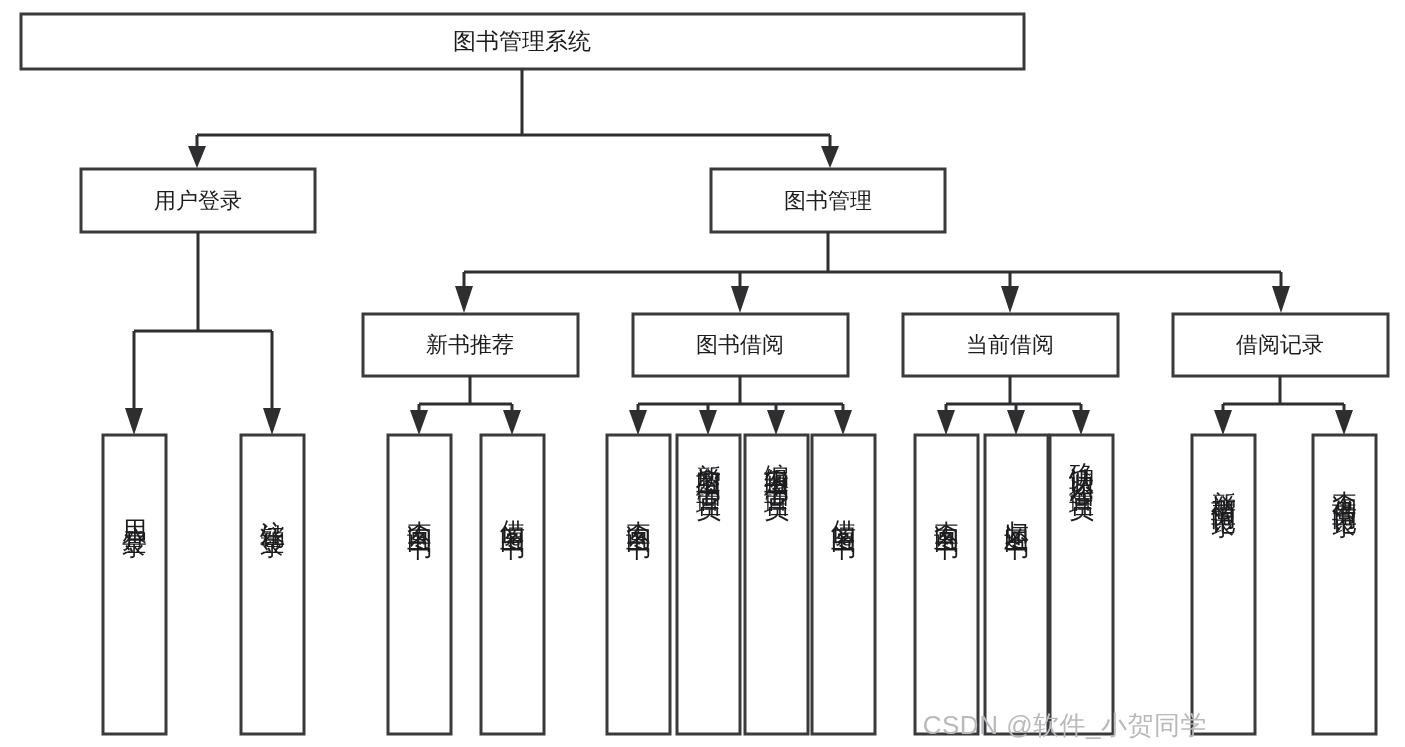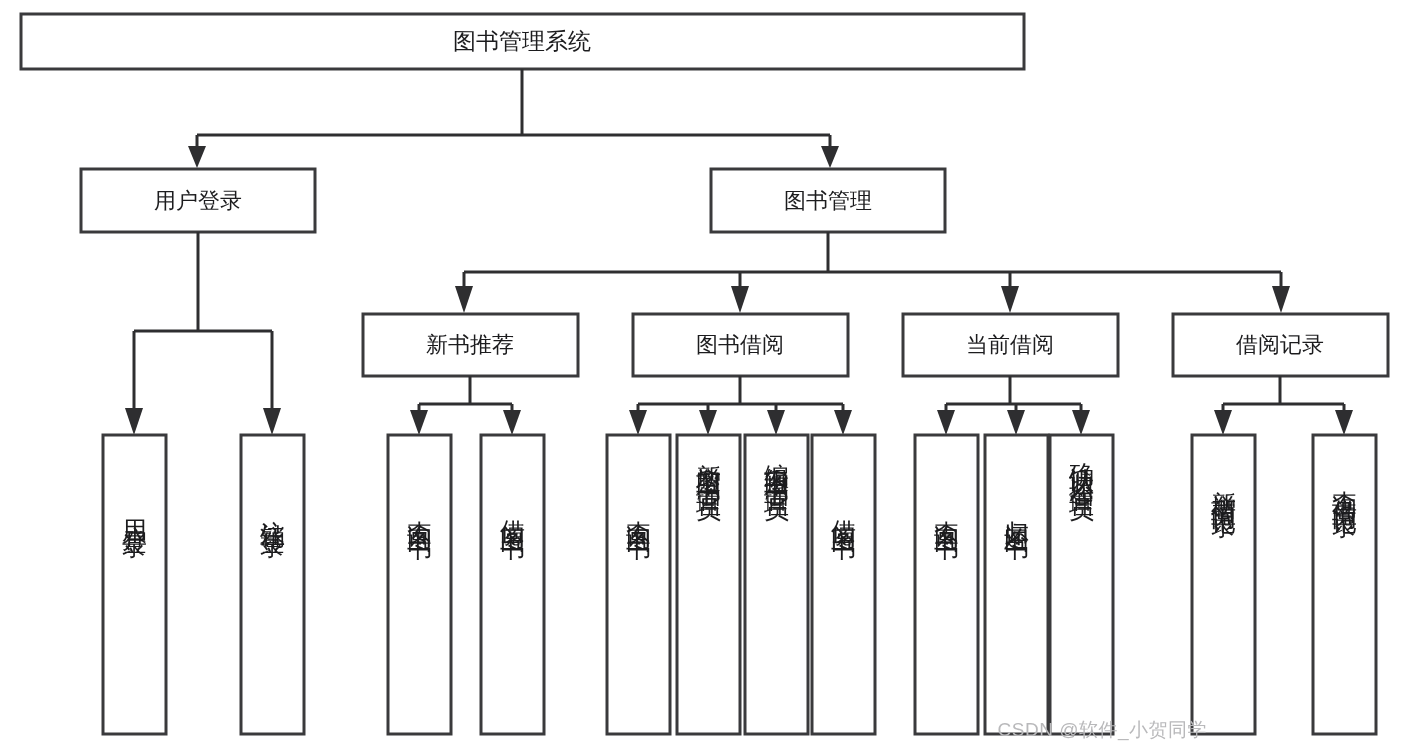--- a/index.html
+++ b/index.html
@@ -72,21 +72,21 @@
     letter-spacing: 5px;
     color: #1c1c1e;
     white-space: nowrap;
     text-align: left;
   }
   .watermark {
     position: absolute;
     right: 10px;
     bottom: 4px;
     font-family: "Liberation Sans", "DejaVu Sans", sans-serif;
-    font-size: 19px;
+    font-size: 26px;
     color: #b9b9bb;
     letter-spacing: 0.5px;
     white-space: nowrap;
   }
 </style>
 </head>
 <body>
 
 <div id="diagram-root">
 

